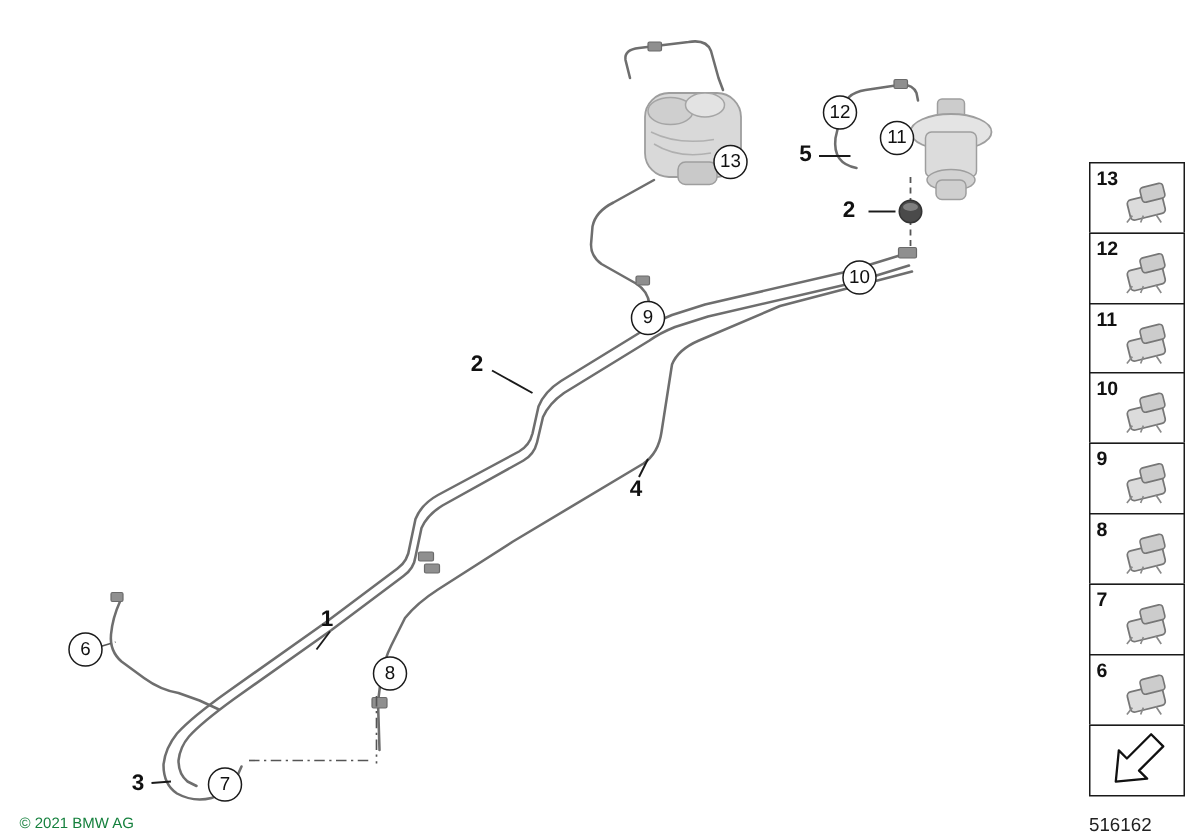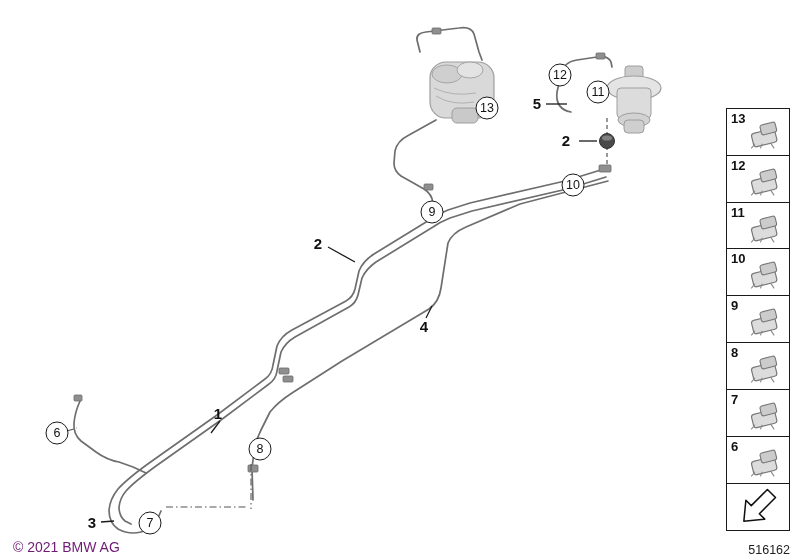--- a/index.html
+++ b/index.html
@@ -8,22 +8,22 @@
   .art{position:absolute;left:0;top:0}
   .co{position:absolute;transform:translate(-50%,-50%);display:flex;align-items:center;justify-content:center;line-height:1;color:#111}
   .co.circ{width:23px;height:23px;border:1.4px solid #1a1a1a;border-radius:50%;background:#fff;font-size:12.5px}
   .co.plain{font-size:15px;font-weight:700}
   .legend{position:absolute;left:726px;top:108px;width:64px;display:flex;flex-direction:column}
   .lbox{position:relative;width:64px;height:48px;border:1.2px solid #1a1a1a;background:#fff;margin-top:-1.2px}
   .lbox:first-child{margin-top:0}
   .lnum{position:absolute;left:4px;top:2px;font-size:13px;font-weight:700}
   .licon{position:absolute;right:2px;bottom:3px}
   .arrowwrap{display:flex;align-items:center;justify-content:center;height:100%}
-  .copyright{position:absolute;left:13px;bottom:5px;font-size:14px;color:#701a75}
-  .partnum{position:absolute;left:726px;bottom:3px;width:64px;text-align:right;font-size:12.5px;color:#222}
+  .copyright{position:absolute;left:13px;bottom:5px;font-size:10px;color:#15803d}
+  .partnum{position:absolute;left:726px;bottom:3px;width:64px;text-align:left;font-size:12.5px;color:#222}
 </style>
 </head>
 <body>
 
 <div class="stage">
 
   <svg width="0" height="0" style="position:absolute" aria-hidden="true">
     <defs>
       <g id="clipicon">
         <rect x="10" y="13" width="26" height="15" rx="3" fill="#dcdcdc" stroke="#777" stroke-width="1.3" transform="rotate(-14 23 20)"></rect>

